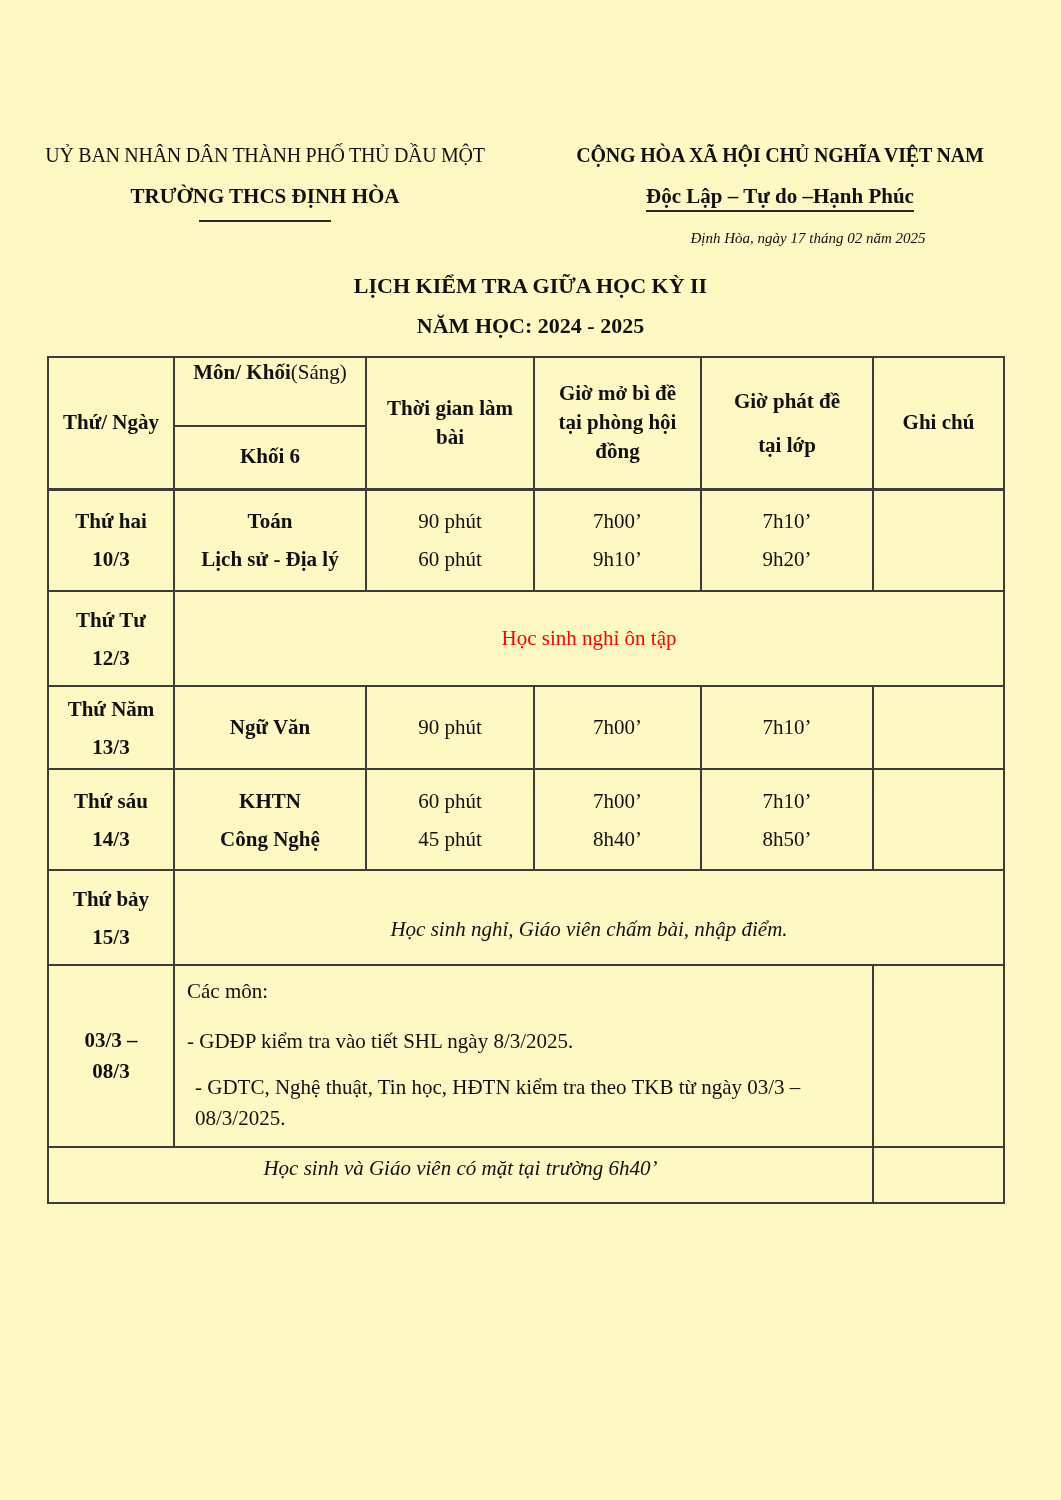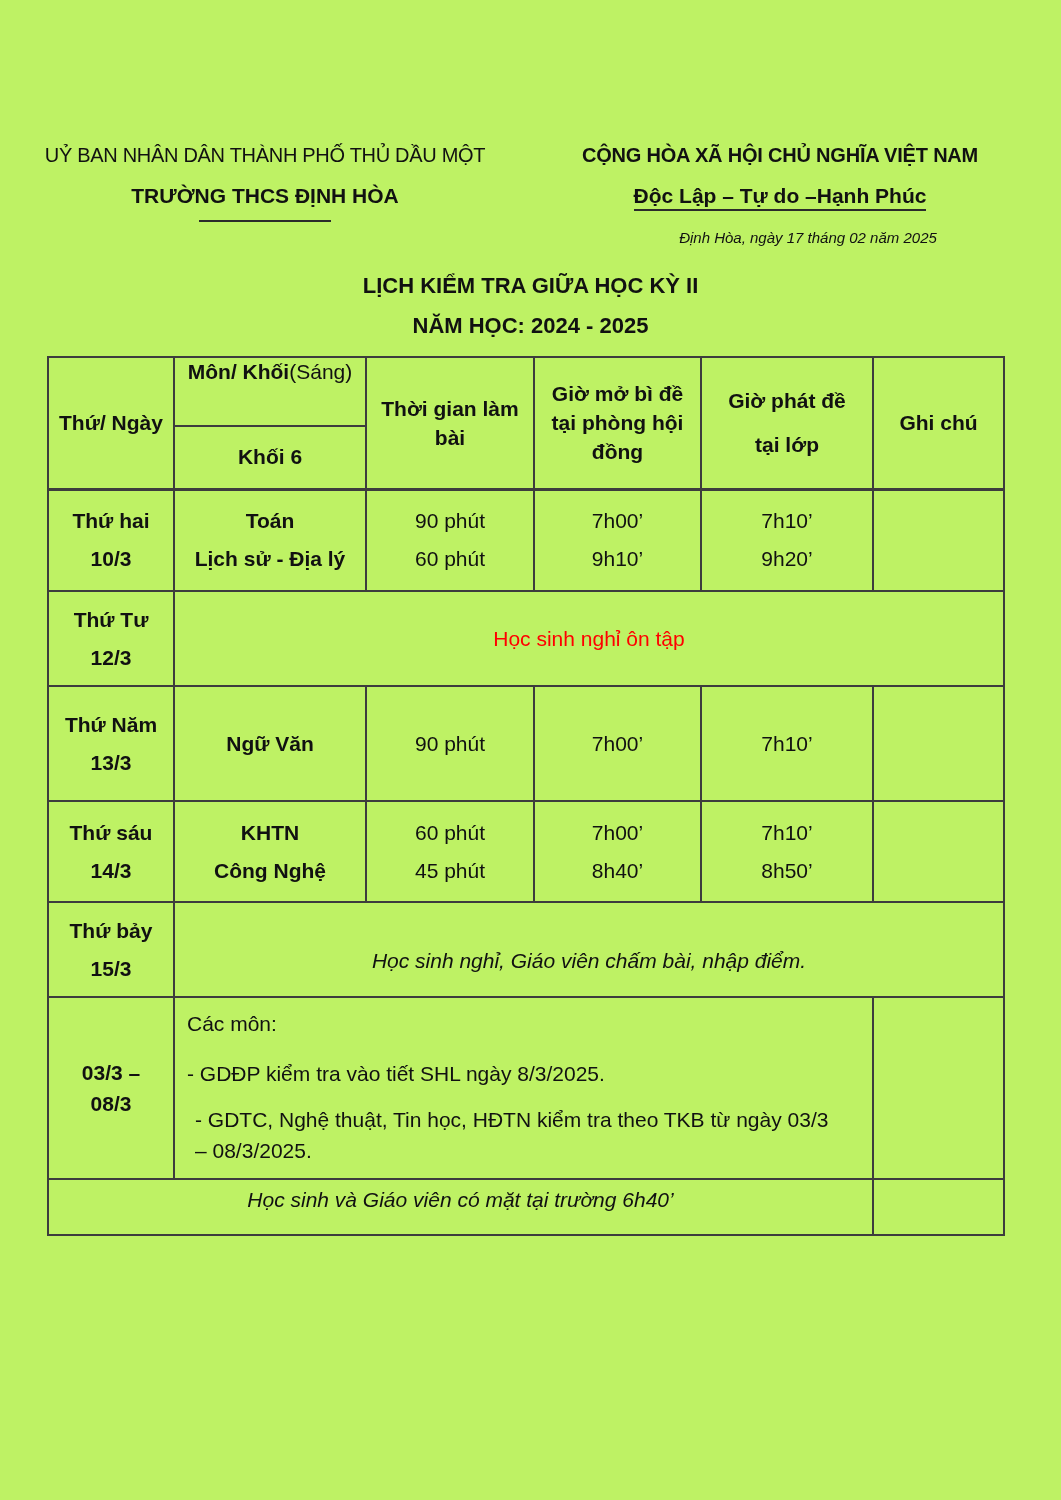--- a/index.html
+++ b/index.html
@@ -6,22 +6,22 @@
     --border:#3d3d3d;
     --text:#111111;
     --red:#ff0000;
   }
   *{box-sizing:border-box;}
   html,body{margin:0;padding:0;background:#ffffff;}
   .page{
     position:relative;
     width:1061px;
     height:1500px;
-    background:#bef264;
-    font-family:Liberation Sans, sans-serif;
+    background:#fef9c3;
+    font-family:Liberation Serif, serif;
     color:var(--text);
   }
   
   .lh-left{
     position:absolute; left:18px; top:142px; width:494px;
     text-align:center;
   }
   .lh-left .org{ font-size:20px; line-height:26px; letter-spacing:-0.3px;}
   .lh-left .school{ font-size:21px; font-weight:bold; line-height:26px; margin-top:15px;}
   .lh-left .school-rule{ width:132px; height:2px; background:#2b2b2b; margin:11px auto 0;}
@@ -46,21 +46,21 @@
   }
   .sched td{
     border:2px solid var(--border);
     font-size:21px;
     text-align:center;
     vertical-align:middle;
     padding:2px 4px;
     overflow:hidden;
   }
   tr.rh-head{height:132px;} tr.rh1{height:102px;} tr.rh2{height:97px;}
-  tr.rh3{height:95px;}  tr.rh4{height:115px;border-radius:23px;}  tr.rh5{height:101px;}
+  tr.rh3{height:95px;}  tr.rh4{height:83px;border-radius:23px;}  tr.rh5{height:101px;}
   tr.rh6{height:95px;}  tr.rh7{height:155px;} tr.rh8{height:56px;}
   tr.rh-head td{ font-weight:bold; line-height:29px; border-bottom-width:3px;}
   td.subj-split{ padding:0; vertical-align:top;}
   .subj-top{
     height:69px; border-bottom:2px solid var(--border);
     display:flex; flex-direction:row; justify-content:center;
     line-height:28px;
   }
   .subj-top .norm{ font-weight:normal;}
   .subj-bottom{ height:58px; display:flex; align-items:center; justify-content:center;}

